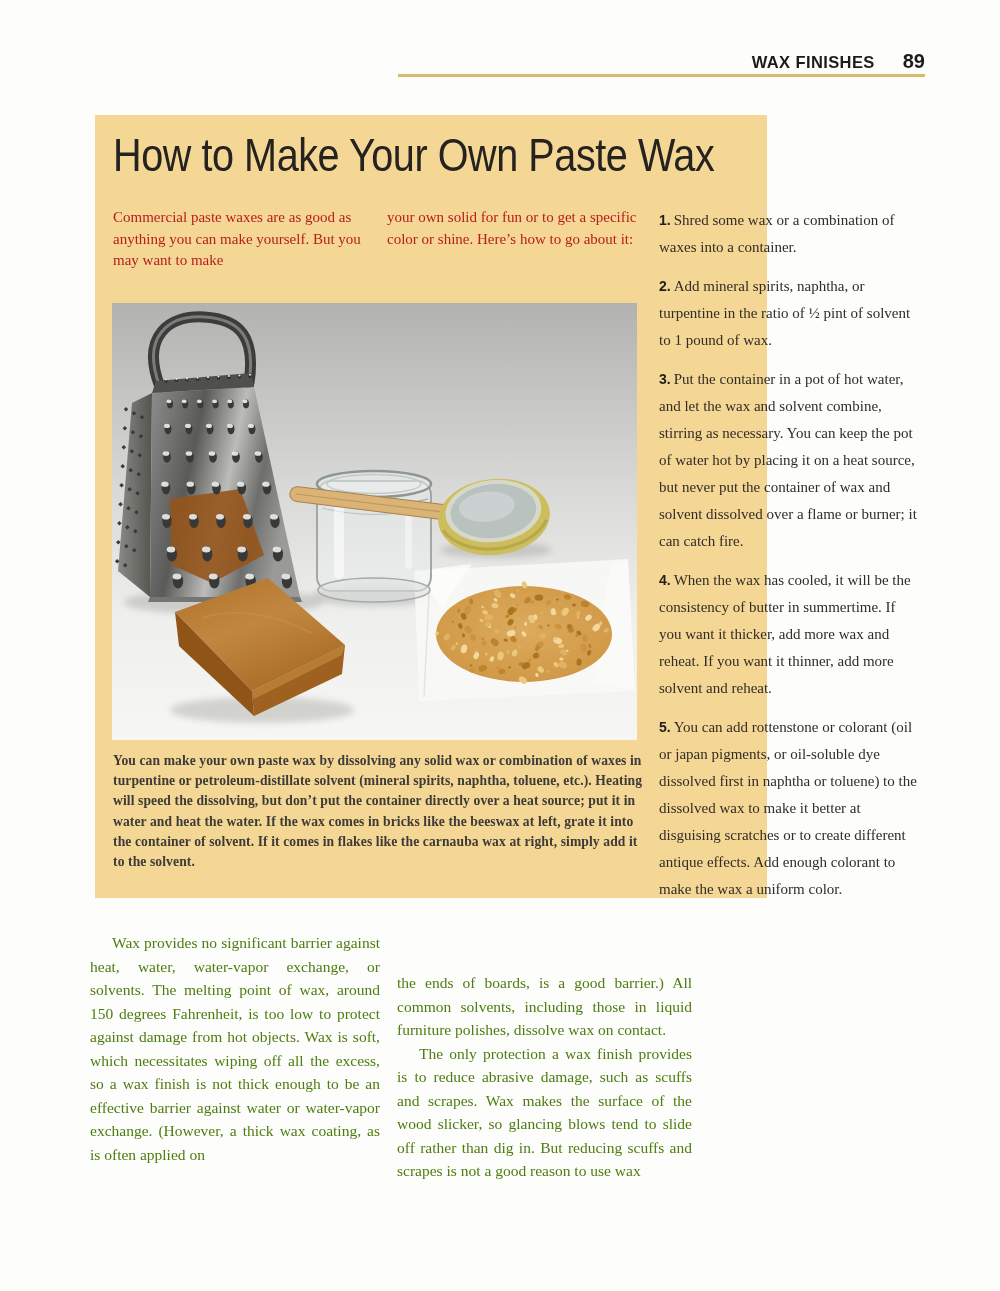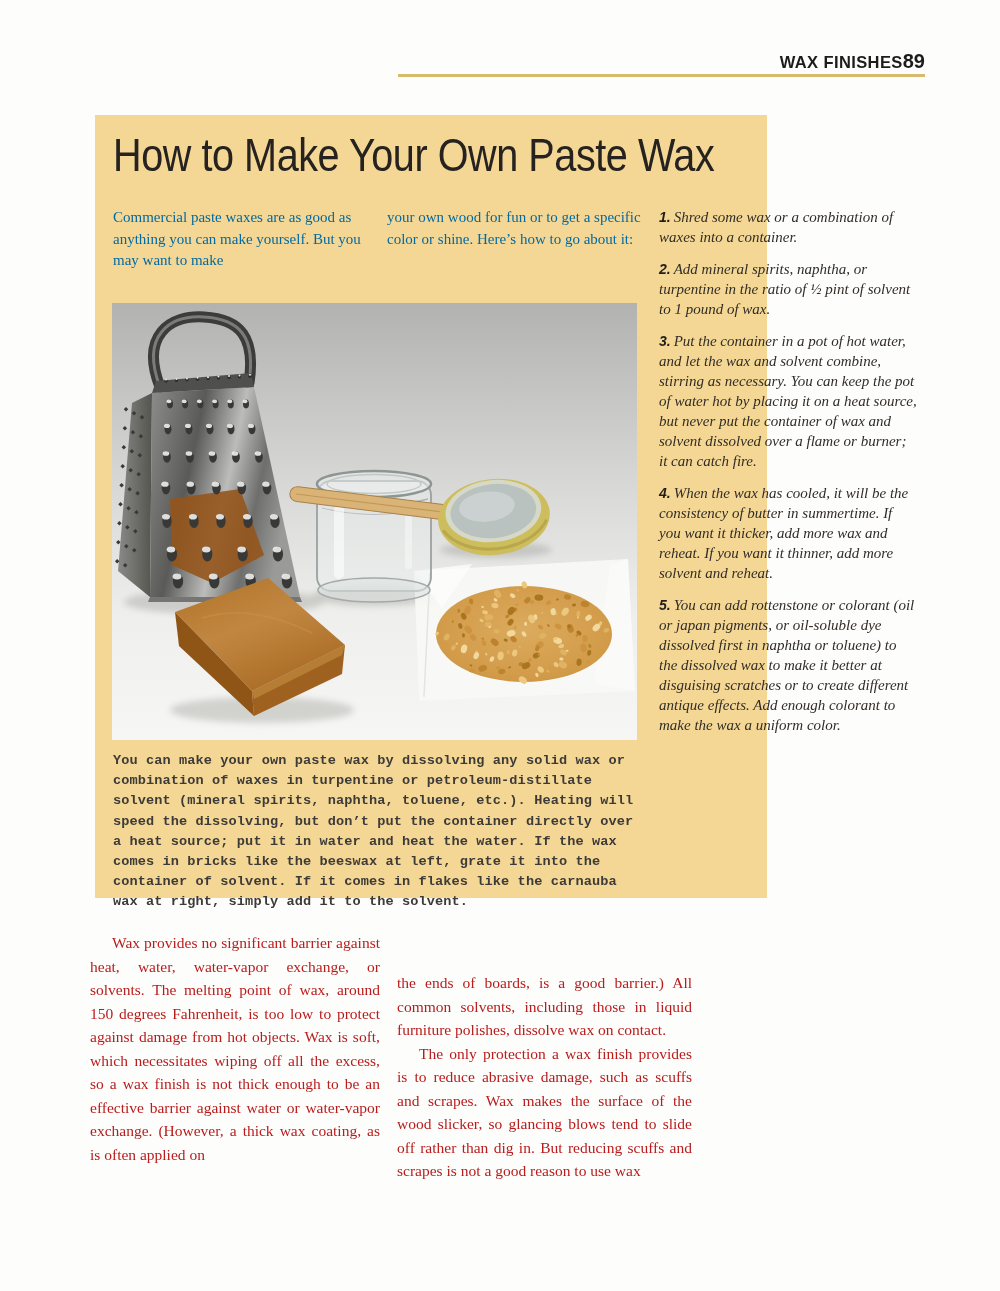--- a/index.html
+++ b/index.html
@@ -5,21 +5,21 @@
   * { margin:0; padding:0; box-sizing:border-box; }
   html,body { background:#e8e8e6; }
   .page {
     position:relative; width:1000px; height:1291px; margin:0 auto;
     background:#fdfdfc; overflow:hidden;
     font-family:"Liberation Serif", serif;
   }
   
   .running-head {
     position:absolute; top:50px; right:75px;
-    display:flex; align-items:baseline; 
+    display:flex; align-items:baseline; gap:28px;
     font-family:"Liberation Sans", sans-serif; font-weight:bold; color:#1d1c1a;
   }
   .running-head .section { font-size:16.5px; letter-spacing:.4px; }
   .running-head .pageno  { font-size:20px; }
   .head-rule {
     position:absolute; top:74px; left:398px; width:527px; height:3px;
     background:#d8ba6e;
   }
   
   .tan-box {
@@ -27,62 +27,62 @@
     background:#f4d795;
   }
   .box-title {
     position:absolute; left:18px; top:13px;
     font-family:"Liberation Sans", sans-serif; font-weight:400;
     font-size:46px; color:#262220; white-space:nowrap;
     transform:scaleX(.86); transform-origin:left center; letter-spacing:-0.5px;
   }
   .intro-col {
     position:absolute; top:92px; width:252px;
-    font-size:15px; line-height:21.5px; color:#0369a1;
+    font-size:15px; line-height:21.5px; color:#b91c1c;
   }
   .intro-col.c1 { left:18px; }
   .intro-col.c2 { left:292px; width:258px; }
   .steps-col { position:absolute; left:564px; top:92px; width:258px; }
-  .step { margin-bottom:12px; font-size:15px; line-height:20px; color:#312c26;font-style:italic; }
+  .step { margin-bottom:12px; font-size:15px; line-height:27px; color:#312c26; }
   .step-num {
     font-family:"Liberation Sans", sans-serif; font-weight:bold;
     font-size:14px; color:#211d1a; margin-right:3px;
   }
   .photo-wrap { position:absolute; left:17px; top:188px; width:525px; height:437px; }
   .photo-wrap svg { display:block; }
   .caption {
     position:absolute; left:18px; top:636px; width:534px;
-    font-family:Liberation Mono, monospace; font-weight:bold;
+    font-family:Liberation Serif, serif; font-weight:bold;
     font-size:13.6px; line-height:20.2px; color:#3d3b38; letter-spacing:.1px;
   }
   
   .body-col {
     position:absolute; top:931px; width:290px;
-    font-size:15.5px; line-height:23.5px; color:#b91c1c; text-align:justify;
+    font-size:15.5px; line-height:23.5px; color:#4d7c0f; text-align:justify;
   }
   .body-col.c1 { left:90px; }
   .body-col.c2 { left:397px; width:295px;margin-top:40px; }
   .body-col p.ind { text-indent:22px; }
 </style>
 </head>
 <body>
 
 <div class="page">
 
   <div class="running-head">
     <span class="section">WAX FINISHES</span>
     <span class="pageno">89</span>
   </div>
   <div class="head-rule"></div>
 
   <div class="tan-box">
     <div class="box-title">How to Make Your Own Paste Wax</div>
 
     <div class="intro-col c1">Commercial paste waxes are as good as anything you can make yourself. But you may want to make</div>
-    <div class="intro-col c2">your own wood for fun or to get a specific color or shine. Here’s how to go about it:</div>
+    <div class="intro-col c2">your own solid for fun or to get a specific color or shine. Here’s how to go about it:</div>
 
     <div class="steps-col">
       <div class="step"><span class="step-num">1.</span><span>Shred some wax or a combination of waxes into a container.</span></div>
       <div class="step"><span class="step-num">2.</span><span>Add mineral spirits, naphtha, or turpentine in the ratio of ½ pint of solvent to 1 pound of wax.</span></div>
       <div class="step"><span class="step-num">3.</span><span>Put the container in a pot of hot water, and let the wax and solvent combine, stirring as necessary. You can keep the pot of water hot by placing it on a heat source, but never put the container of wax and solvent dissolved over a flame or burner; it can catch fire.</span></div>
       <div class="step"><span class="step-num">4.</span><span>When the wax has cooled, it will be the consistency of butter in summertime. If you want it thicker, add more wax and reheat. If you want it thinner, add more solvent and reheat.</span></div>
       <div class="step"><span class="step-num">5.</span><span>You can add rottenstone or colorant (oil or japan pigments, or oil-soluble dye dissolved first in naphtha or toluene) to the dissolved wax to make it better at disguising scratches or to create different antique effects. Add enough colorant to make the wax a uniform color.</span></div>
     </div>
 
     <div class="photo-wrap">

